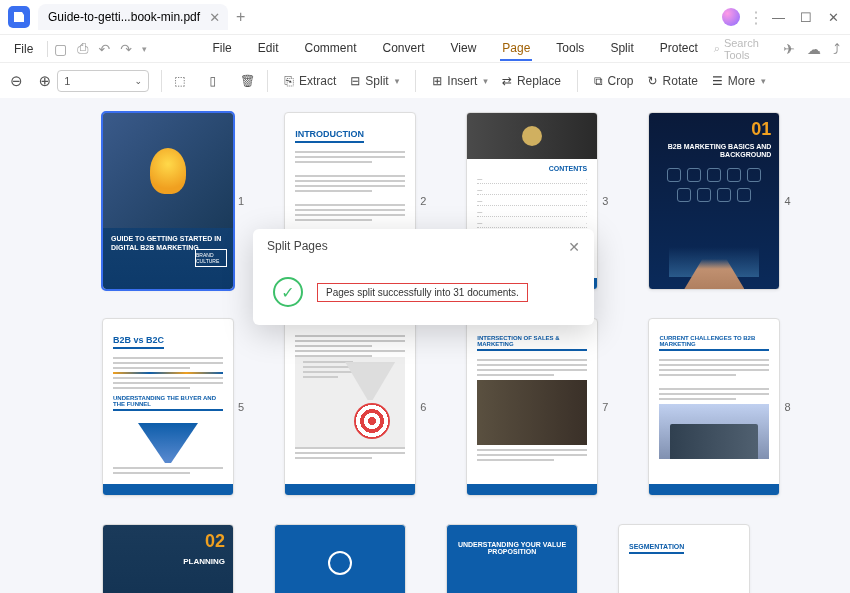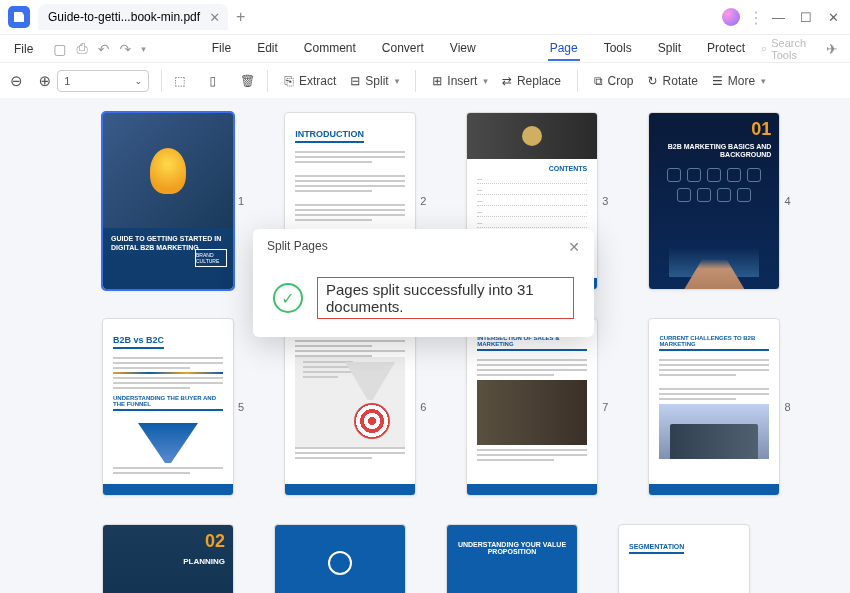--- a/index.html
+++ b/index.html
@@ -15,21 +15,21 @@
     .tb-gem { width: 18px; height: 18px; border-radius: 50%; background: radial-gradient(circle at 30% 30%, #ff9ae6, #8b6eff); margin-right: 8px; }
     .win-controls { display: flex; gap: 14px; color: #666; font-size: 13px; }
     .win-dots { margin-right: 10px; color: #bbb; letter-spacing: -2px; }
     
     .menubar { display: flex; align-items: center; height: 28px; padding: 0 10px; gap: 4px; border-bottom: 1px solid #eee; }
     .file-menu { font-size: 12px; color: #333; padding: 2px 4px; margin-right: 4px; }
     .qat { display: flex; gap: 10px; color: #999; font-size: 14px; align-items: center; }
     .qat-divider { width: 1px; height: 16px; background: #ddd; margin: 0 2px; }
     .menubar-center { flex: 1; display: flex; justify-content: flex-start; gap: 22px; margin-left: 60px; }
     .menu-item { font-size: 12px; color: #333; padding: 4px 2px; }
-    .menu-item.active { color: #1d4ed8; border-bottom: 2px solid #3a6ff0; margin-left: 48px; }
+    .menu-item.active { color: #a16207; border-bottom: 2px solid #3a6ff0; }
     .search-tools { display: flex; align-items: center; font-size: 11px; color: #bbb; gap: 4px; margin-left: 10px; }
     .right-icons { display: flex; gap: 12px; margin-left: 16px; color: #888; font-size: 14px; }
     
     .toolbar { display: flex; align-items: center; height: 36px; padding: 0 10px; gap: 6px; border-bottom: 1px solid #eee; background: #fff; }
     .tb-icon { color: #555; display: flex; align-items: center; gap: 4px; font-size: 12px; }
     .zoom-controls { display: flex; gap: 16px; font-size: 15px; color: #555; align-items: center; }
     .page-input { width: 92px; height: 22px; border: 1px solid #ccc; border-radius: 4px; display: flex; align-items: center; font-size: 11px; padding: 0 6px; justify-content: space-between; color: #555; }
     .tb-sep { width: 1px; height: 22px; background: #e0e0e0; margin: 0 6px; }
     .tb-btn { display: flex; align-items: center; gap: 5px; font-size: 12px; color: #444; padding: 2px 4px; }
     .dd::after { content: '▾'; font-size: 9px; color: #888; margin-left: 1px; }
@@ -92,21 +92,21 @@
     .p11 { background:#0d5daa; color:#fff; padding:10px; }
     .p11-icon { width:24px; height:24px; border:2px solid #fff; border-radius:50%; margin:6px auto; }
     .p11-title { text-align:center; font-size:7px; font-weight:700; margin:6px 0; }
     
     
     .dialog { position: absolute; top: 229px; left: 253px; width: 341px; background: #fff; border-radius: 6px; box-shadow: 0 8px 32px rgba(0,0,0,0.18); z-index: 10; }
     .dialog-header { display: flex; justify-content: space-between; padding: 10px 14px; font-size: 12px; color: #444; }
     .dialog-close { color: #888; font-size: 14px; }
     .dialog-body { display: flex; align-items: center; gap: 14px; padding: 12px 20px 18px; }
     .success-icon { width: 30px; height: 30px; border: 2px solid #3dc06a; border-radius: 50%; display: flex; align-items: center; justify-content: center; color: #3dc06a; font-size: 16px; flex-shrink:0;}
-    .dialog-msg { font-size: 15px; color: #333; border: 1.5px solid #e04040; padding: 3px 8px; }
+    .dialog-msg { font-size: 10px; color: #333; border: 1.5px solid #e04040; padding: 3px 8px; }
     .dialog-footer { display: flex; justify-content: flex-end; padding: 8px 14px 14px; }
     .btn-primary { background: #3a6ff0; color: #fff; border: none; border-radius: 4px; padding: 6px 14px; font-size: 12px; }
     
     .wc-icon { width:14px; display:inline-block; }
   </style>
 </head>
 <body>
 
 <div class="titlebar">
   <div class="app-icon"></div>

